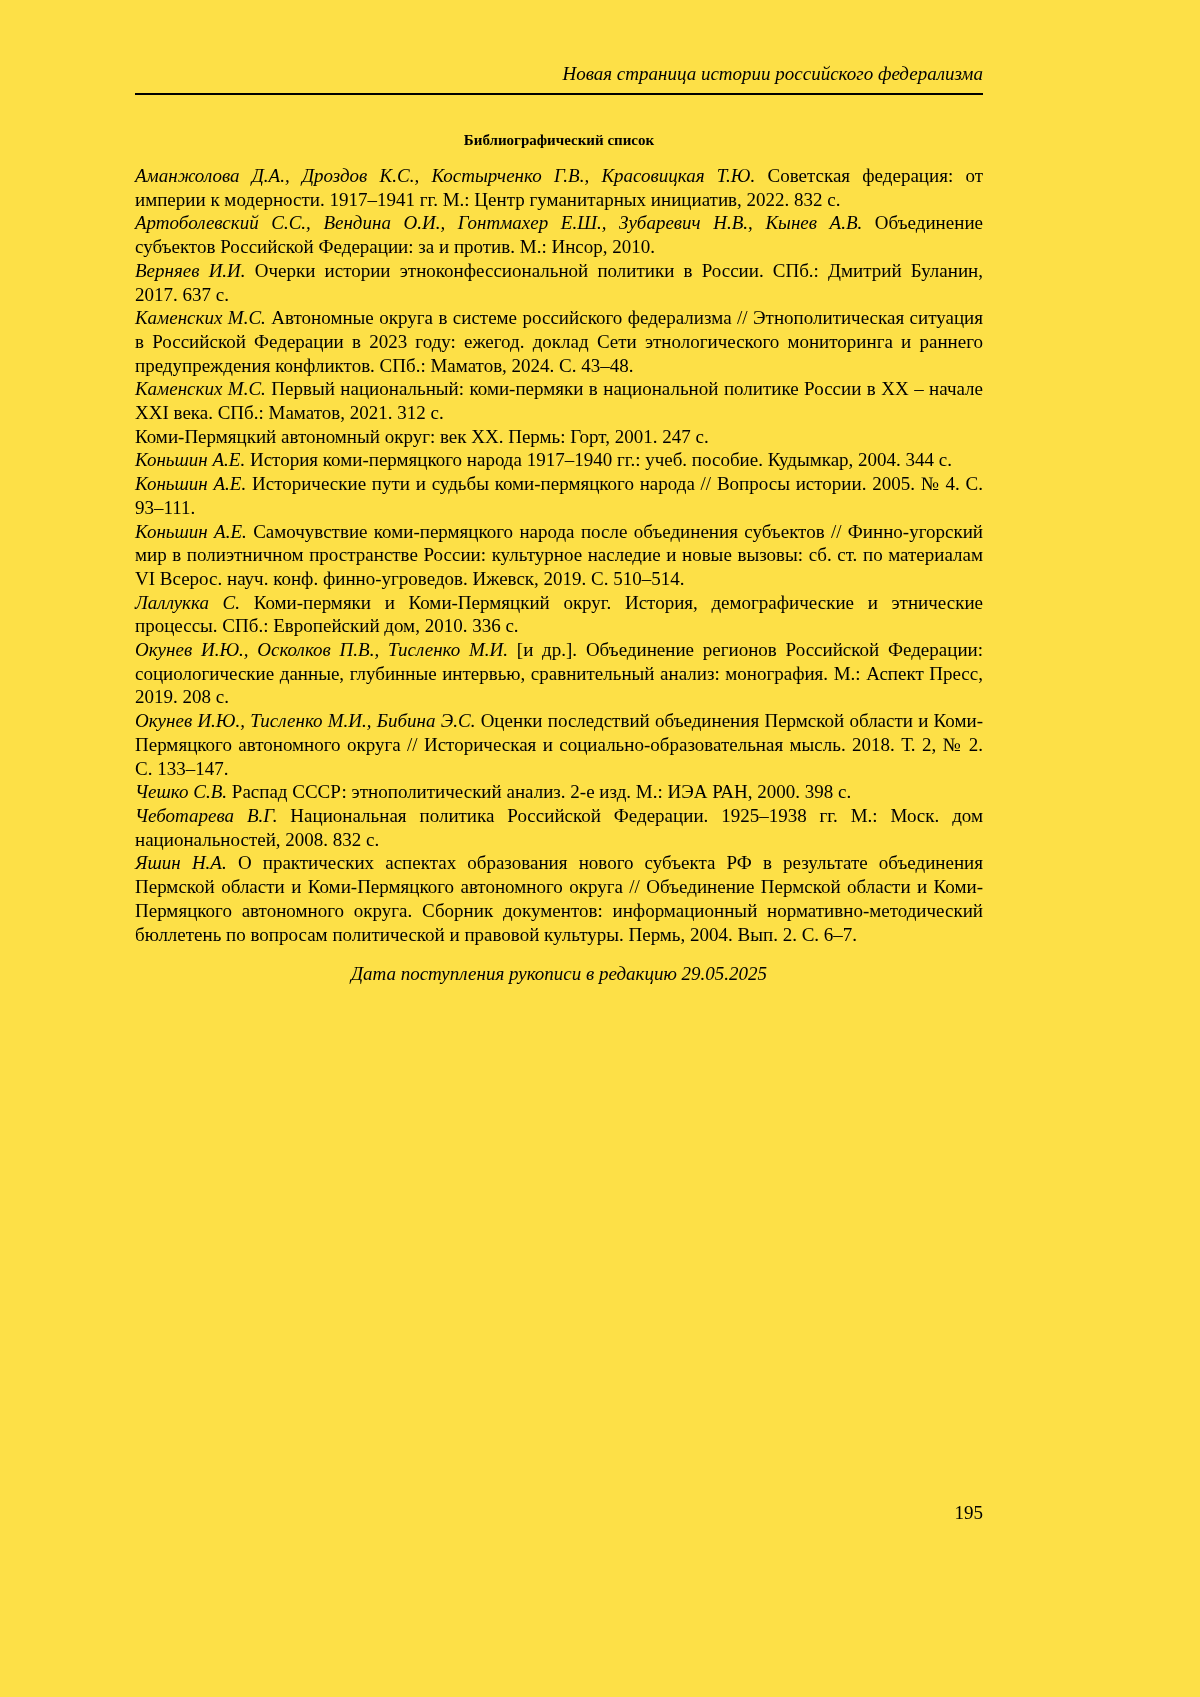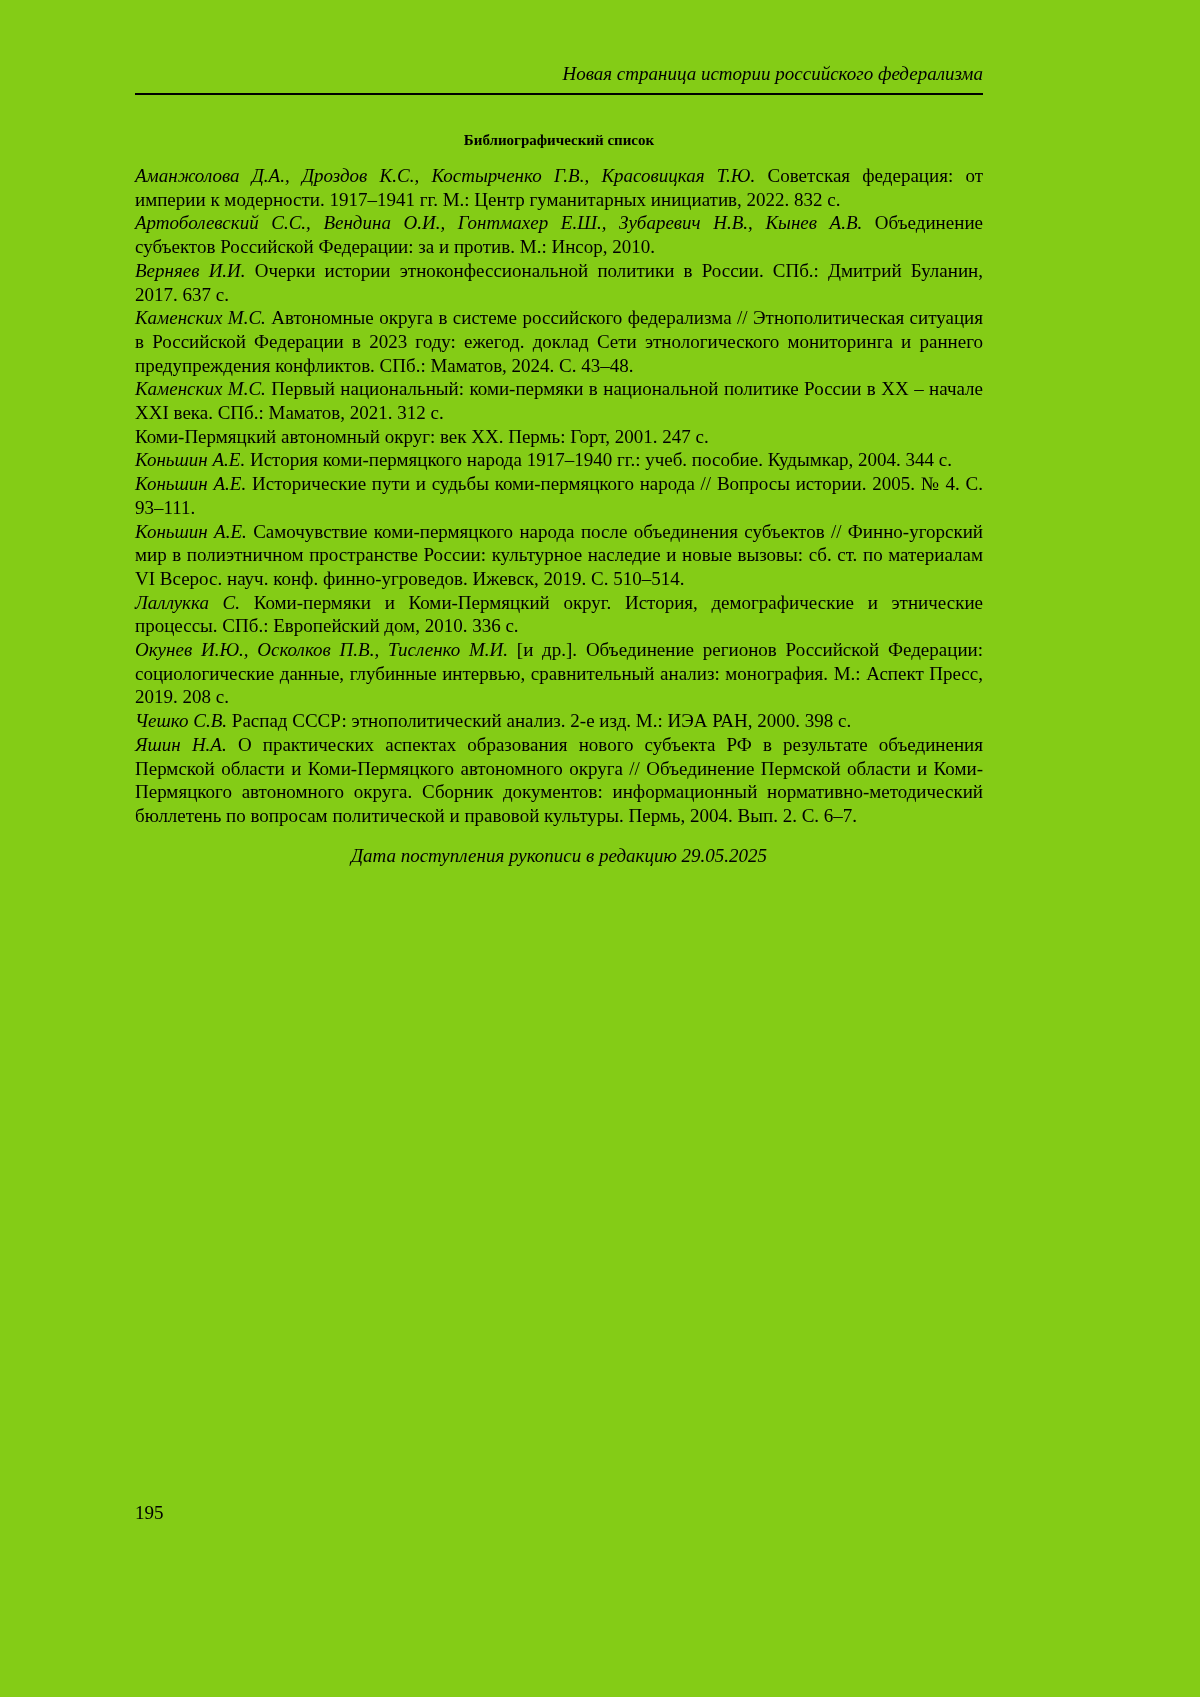--- a/index.html
+++ b/index.html
@@ -1,20 +1,20 @@
 <!DOCTYPE html>
 <html lang="ru"><head>
 <meta charset="utf-8">
 <style>
   html, body { margin: 0; padding: 0; background: #ffffff; }
   .page {
     position: relative;
     width: 1200px;
     height: 1697px;
-    background: #84cc16;
+    background: #fde047;
     color: #000000;
     font-family: "Liberation Serif", "DejaVu Serif", serif;
     overflow: hidden;
   }
   .content {
     position: absolute;
     left: 135px;
     top: 62px;
     width: 848px;
   }
@@ -47,21 +47,21 @@
     font-style: italic;
     font-size: 19px;
     line-height: 24px;
     margin-top: 16px;
   }
   .page-number {
     position: absolute;
     left: 135px;
     width: 848px;
     top: 1502px;
-    text-align: left;
+    text-align: right;
     font-size: 19px;
   }
 </style>
 </head>
 <body>
 
 <div class="page">
   <div class="content">
     <div class="running-head">Новая страница истории российского федерализма</div>
 
@@ -85,23 +85,25 @@
   <p class="entry"><span class="authors">Коньшин А.Е.</span> <span>История коми-пермяцкого народа 1917–1940 гг.: учеб. пособие. Кудымкар, 2004. 344 с.</span></p>
 
   <p class="entry"><span class="authors">Коньшин А.Е.</span> <span>Исторические пути и судьбы коми-пермяцкого народа // Вопросы истории. 2005. № 4. С. 93–111.</span></p>
 
   <p class="entry"><span class="authors">Коньшин А.Е.</span> <span>Самочувствие коми-пермяцкого народа после объединения субъектов // Финно-угорский мир в полиэтничном пространстве России: культурное наследие и новые вызовы: сб. ст. по материалам VI Всерос. науч. конф. финно-угроведов. Ижевск, 2019. С. 510–514.</span></p>
 
   <p class="entry"><span class="authors">Лаллукка С.</span> <span>Коми-пермяки и Коми-Пермяцкий округ. История, демографические и этнические процессы. СПб.: Европейский дом, 2010. 336 с.</span></p>
 
   <p class="entry"><span class="authors">Окунев И.Ю., Осколков П.В., Тисленко М.И.</span> <span>[и др.]. Объединение регионов Российской Федерации: социологические данные, глубинные интервью, сравнительный анализ: монография. М.: Аспект Пресс, 2019. 208 с.</span></p>
 
+  <p class="entry"><span class="authors">Окунев И.Ю., Тисленко М.И., Бибина Э.С.</span> <span>Оценки последствий объединения Пермской области и Коми-Пермяцкого автономного округа // Историческая и социально-образовательная мысль. 2018. Т. 2, № 2. С. 133–147.</span></p>
 
   <p class="entry"><span class="authors">Чешко С.В.</span> <span>Распад СССР: этнополитический анализ. 2-е изд. М.: ИЭА РАН, 2000. 398 с.</span></p>
 
+  <p class="entry"><span class="authors">Чеботарева В.Г.</span> <span>Национальная политика Российской Федерации. 1925–1938 гг. М.: Моск. дом национальностей, 2008. 832 с.</span></p>
 
   <p class="entry"><span class="authors">Яшин Н.А.</span> <span>О практических аспектах образования нового субъекта РФ в результате объединения Пермской области и Коми-Пермяцкого автономного округа // Объединение Пермской области и Коми-Пермяцкого автономного округа. Сборник документов: информационный нормативно-методический бюллетень по вопросам политической и правовой культуры. Пермь, 2004. Вып. 2. С. 6–7.</span></p>
 </div>
 
     <div class="date-note">Дата поступления рукописи в редакцию 29.05.2025</div>
   </div>
 
   <div class="page-number">195</div>
 </div>
 

